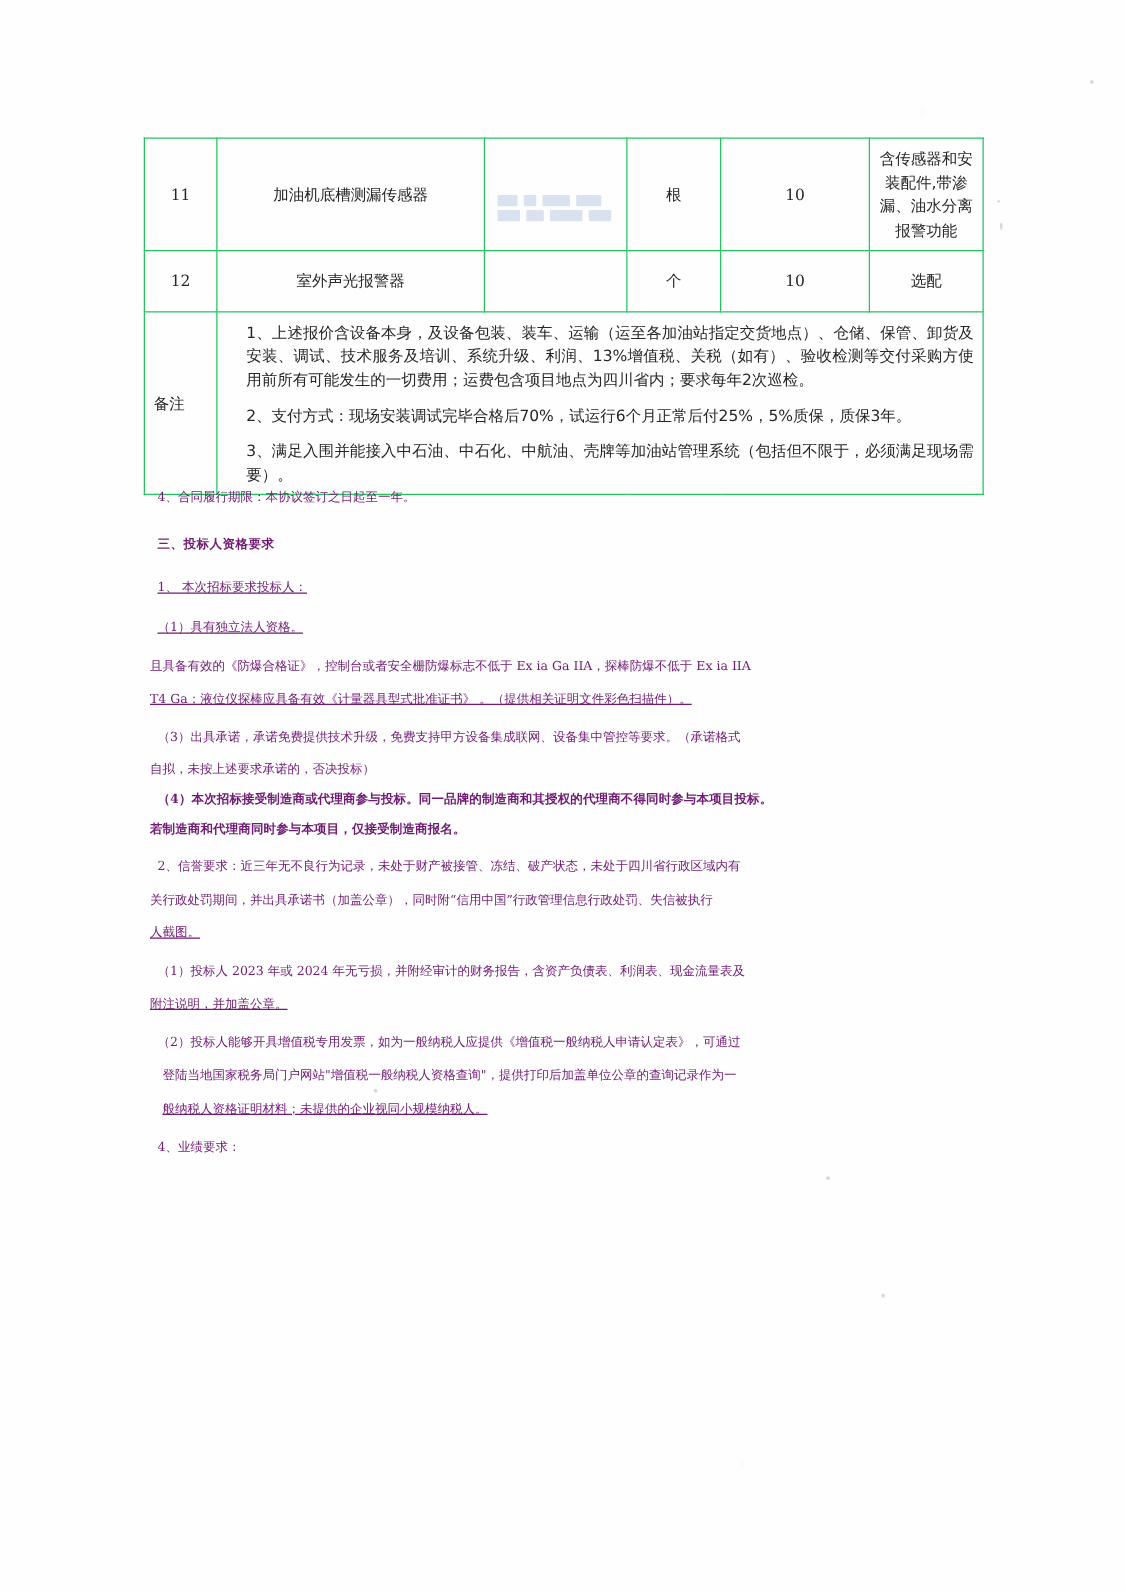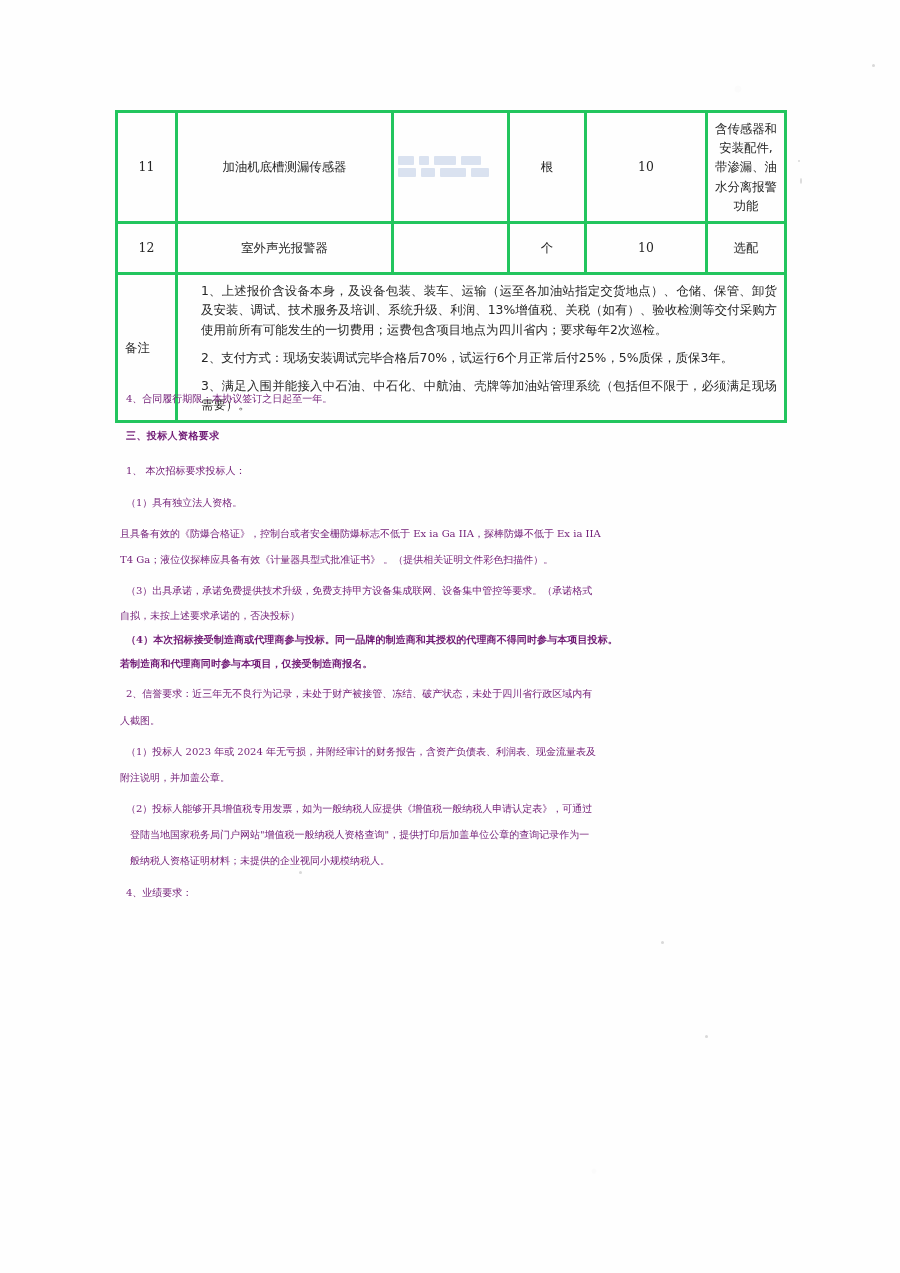--- a/index.html
+++ b/index.html
@@ -70,21 +70,21 @@
     position: absolute;
     left: 115px;
     top: 110px;
     width: 672px;
     border-collapse: collapse;
     font-family: "DejaVu Sans", "Liberation Sans", sans-serif;
     font-size: 12.4px;
     color: #262626;
   }
   .spec-table td {
-    border: 3px solid #22c55e;
+    border: 1px solid #22c55e;
     padding: 6px 7px;
     vertical-align: middle;
     line-height: 1.55;
   }
   .c-no      { width: 43px;  text-align: center; font-family: "DejaVu Serif", "Liberation Serif", serif; }
   .c-name    { width: 199px; text-align: center; }
   .c-spec    { width: 99px;  }
   .c-unit    { width: 60px;  text-align: center; }
   .c-qty     { width: 104px; text-align: center; font-family: "DejaVu Serif", "Liberation Serif", serif; }
   .c-remark  { text-align: center; }
@@ -118,21 +118,21 @@
     font-size: 10px;
     line-height: 2.22;
     color: #701a75;
     text-align: justify;
     text-justify: inter-ideograph;
   }
   .body-copy p {
     margin: 0 0 4px 0;
   }
   .para-gap  { margin-bottom: 15px !important; }
-  .para-gap2 { margin-bottom: 9px !important; }
+  .para-gap2 { margin-bottom: 9px !important; text-decoration: underline; }
   .indent-item { padding-left: 6px; }
   .heading {
     font-weight: bold;
     margin: 14px 0 13px 0 !important;
     letter-spacing: .4px;
   }
   .bold-block {
     font-weight: bold;
     letter-spacing: .1px;
   }
@@ -208,20 +208,21 @@
     <p>且具备有效的《防爆合格证》，控制台或者安全栅防爆标志不低于 Ex ia Ga IIA，探棒防爆不低于 Ex ia IIA</p>
     <p class="para-gap2">T4 Ga；液位仪探棒应具备有效《计量器具型式批准证书》 。（提供相关证明文件彩色扫描件）。</p>
 
     <p class="indent-item">（3）出具承诺，承诺免费提供技术升级，免费支持甲方设备集成联网、设备集中管控等要求。（承诺格式</p>
     <p class="tight">自拟，未按上述要求承诺的，否决投标）</p>
 
     <p class="bold-block tight indent-item">（4）本次招标接受制造商或代理商参与投标。同一品牌的制造商和其授权的代理商不得同时参与本项目投标。</p>
     <p class="bold-block tight">若制造商和代理商同时参与本项目，仅接受制造商报名。</p>
 
     <p class="indent-item" style="margin-top:9px;">2、信誉要求：近三年无不良行为记录，未处于财产被接管、冻结、破产状态，未处于四川省行政区域内有</p>
+    <p>关行政处罚期间，并出具承诺书（加盖公章），同时附“信用中国”行政管理信息行政处罚、失信被执行</p>
     <p class="para-gap2">人截图。</p>
 
 
     <p class="indent-item">（1）投标人 2023 年或 2024 年无亏损，并附经审计的财务报告，含资产负债表、利润表、现金流量表及</p>
     <p class="para-gap2">附注说明，并加盖公章。</p>
 
     <p class="indent-item">（2）投标人能够开具增值税专用发票，如为一般纳税人应提供《增值税一般纳税人申请认定表》，可通过</p>
     <p style="padding-left:10px;">登陆当地国家税务局门户网站"增值税一般纳税人资格查询"，提供打印后加盖单位公章的查询记录作为一</p>
     <p class="para-gap2" style="padding-left:10px;">般纳税人资格证明材料；未提供的企业视同小规模纳税人。</p>
 

